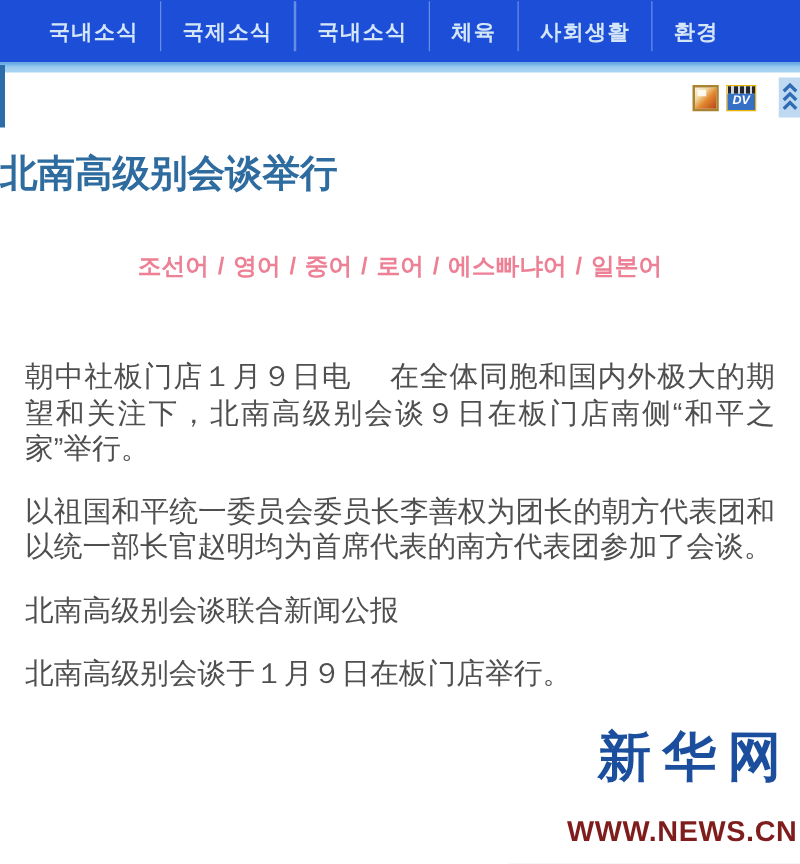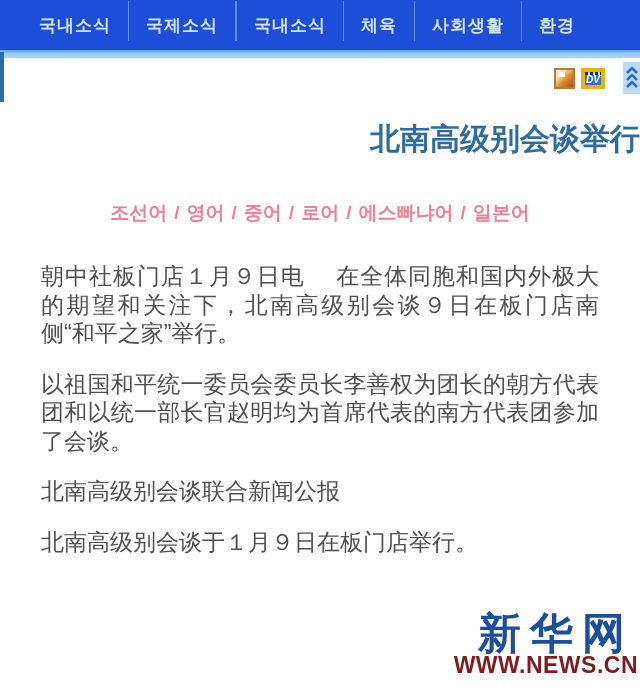--- a/index.html
+++ b/index.html
@@ -71,21 +71,21 @@
   .icon-photo::after {
     content: "";
     position: absolute;
     left: 2px; top: 2px;
     width: 7px; height: 5px;
     background: rgba(255,255,255,0.85);
   }
   .icon-dv {
     width: 24px;
     height: 21px;
-    border: 4px solid #eab308;
+    border: 1px solid #eab308;
     display: flex;
     flex-direction: column;
     cursor: pointer;
     margin-right: 18px;
   }
   .icon-dv .clap {
     height: 6px;
     background: repeating-linear-gradient(90deg, #23272d 0 3px, #cfd6de 3px 5px);
   }
   .icon-dv .dv-body {
@@ -105,59 +105,59 @@
     height: 32px;
     background: #bed9f0;
     display: flex;
     align-items: center;
     justify-content: center;
     cursor: pointer;
   }
   
   .article-title {
     margin-top: 24px;
-    text-align: right;
+    text-align: left;
     color: #2e6b9f;
     font-size: 30px;
     font-weight: bold;
   }
   .langs {
     margin-top: 40px;
     text-align: center;
     color: #ed8095;
     font-size: 19px;
     font-weight: bold;
   }
   .langs .lang-link { cursor: pointer; }
   .langs .lang-sep {
     margin: 0 7px;
     font-weight: bold;
   }
   .content {
-    margin-top: 36px;
-    padding: 0 41px;
+    margin-top: 61px;
+    padding: 0 20px;
     color: #4f4f4f;
     font-size: 23px;
     line-height: 28.5px;
     text-align: justify;
   }
   .content p { margin: 0 0 22px 0; }
   
   .watermark {
     position: absolute;
     right: 0;
     bottom: 0;
     width: 175px;
     height: 95px;
     pointer-events: none;
   }
   .wm-logo {
     position: absolute;
     right: 6px;
-    bottom: 28px;
+    bottom: 56px;
     color: #1b4f9d;
     font-size: 43px;
     font-weight: bold;
     letter-spacing: 9px;
     white-space: nowrap;
   }
   .wm-url {
     position: absolute;
     right: 2px;
     bottom: 12px;

